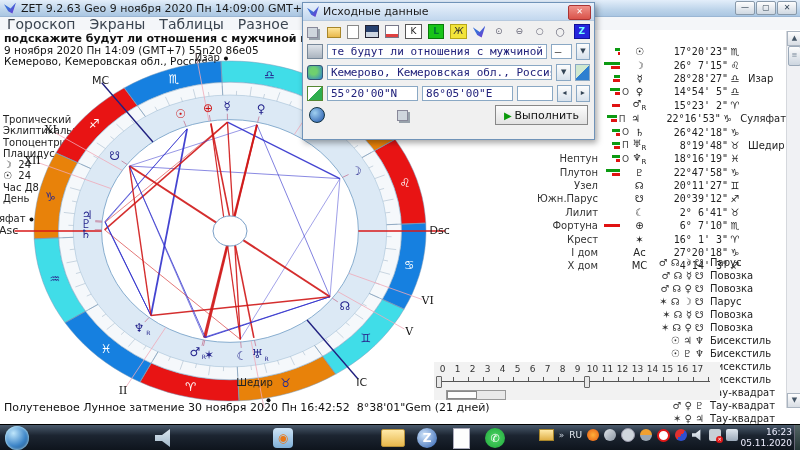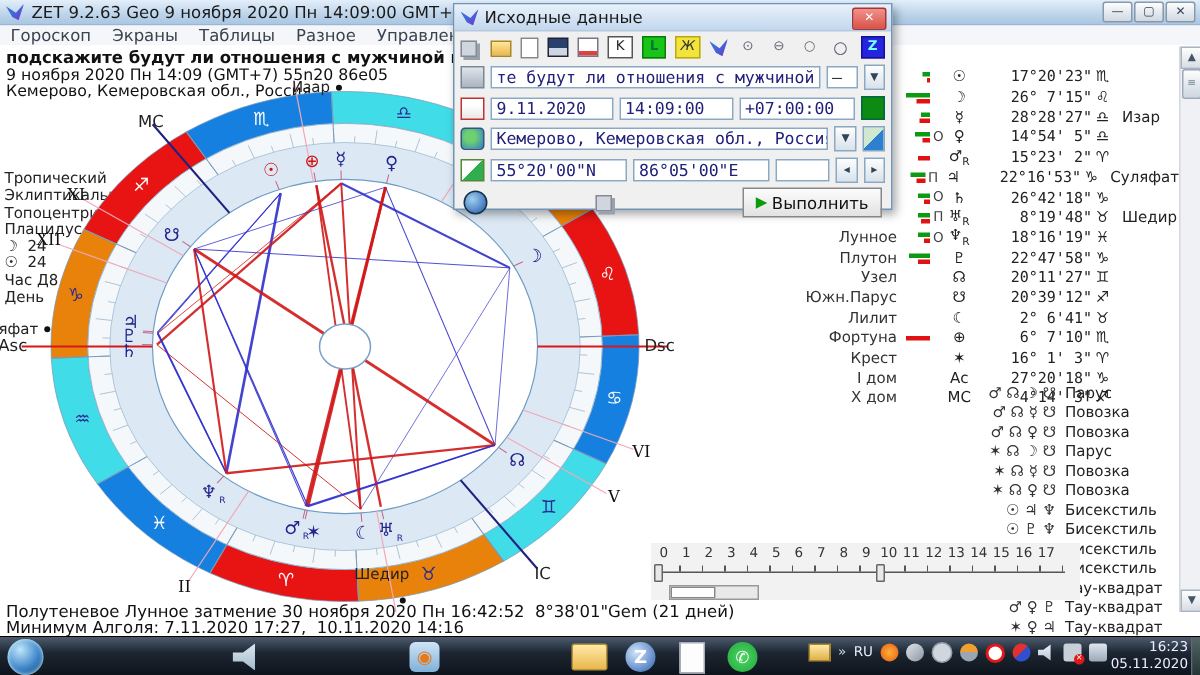--- a/index.html
+++ b/index.html
@@ -3,21 +3,21 @@
 <meta charset="utf-8">
 <style>
   html,body{margin:0;padding:0;}
   body{font-family:"DejaVu Sans",sans-serif;background:#888;}
   .screen{position:relative;width:800px;height:450px;background:#fff;overflow:hidden;font-family:"DejaVu Sans",sans-serif;}
   
   .titlebar{position:absolute;left:0;top:0;width:800px;height:16px;background:linear-gradient(#e3eefa,#bdd4ea 60%,#aac6e2);border-bottom:1px solid #9ab6d4;display:flex;align-items:center;font-size:11px;color:#1a1a1a;}
   .app-icon{width:12px;height:11px;margin:0 5px 0 4px;background:linear-gradient(135deg,#3a6fd8 40%,#7a2fd0);clip-path:polygon(0 15%,55% 55%,100% 0,70% 100%,35% 80%);}
   .win-btns{position:absolute;right:3px;top:1px;display:flex;gap:1px;}
   .win-btn{width:18px;height:12px;background:linear-gradient(#fdfdfd,#cfd8e2);border:1px solid #8899aa;border-radius:2px;font-size:8px;line-height:11px;text-align:center;color:#345;}
-  .menubar{position:absolute;left:0;top:17px;width:800px;height:13px;background:#f4f6f9;font-size:11px;color:#3a4450;display:flex;align-items:flex-end;}
+  .menubar{position:absolute;left:0;top:17px;width:800px;height:13px;background:#f4f6f9;font-size:14px;color:#3a4450;display:flex;align-items:center;}
   .menubar span{padding:0 7px;}
   
   .chart-q{position:absolute;left:4px;top:32px;font-size:11px;font-weight:bold;color:#111;}
   .chart-l2{position:absolute;left:4px;top:44px;font-size:10.5px;color:#111;}
   .chart-l3{position:absolute;left:4px;top:55px;font-size:10.5px;color:#111;}
   .left-info{position:absolute;left:3px;top:68px;font-size:10px;color:#222;line-height:11.3px;white-space:pre;margin-top:46px;}
   
   #wheel{position:absolute;left:0;top:28px;}
   
   .planet-panel{position:absolute;left:528px;top:45px;width:258px;}
@@ -432,21 +432,21 @@
           <div class="bg" style="width: 8px;"></div>
           <div class="br" style="width: 6px;"></div>
         </span>
         <span class="ppre">П</span>
         <span class="pglyph">♅<sub>R</sub></span>
         <span class="pcoord"> 8°19'48"</span>
         <span class="psign">♉</span>
         <span class="pstar">Шедир</span>
       </div>
       <div class="prow">
-        <span class="pname">Лунное</span>
+        <span class="pname">Нептун</span>
         <span class="pbars">
           <div class="bg" style="width: 8px;"></div>
           <div class="br" style="width: 4px;"></div>
         </span>
         <span class="ppre">O</span>
         <span class="pglyph">♆<sub>R</sub></span>
         <span class="pcoord">18°16'19"</span>
         <span class="psign">♓</span>
         <span class="pstar"></span>
       </div>
@@ -614,21 +614,20 @@
       </div>
   </div>
 
   <div class="vscroll">
     <div class="vbtn" style="top:0;">▲</div>
     <div class="vthumb">≡</div>
     <div class="vbtn" style="bottom:0;">▼</div>
   </div>
 
   <div class="status1">Полутеневое Лунное затмение 30 ноября 2020 Пн 16:42:52  8°38'01"Gem (21 дней)</div>
-  <div class="status2">Минимум Алголя: 7.11.2020 17:27,  10.11.2020 14:16</div>
 
   <div class="dialog">
     <div class="dtitle">
       <div class="app-icon"></div>
       <span>Исходные данные</span>
     </div>
     <div class="dclose">✕</div>
     <div class="dtoolbar">
       <div class="i-copy"></div>
       <div class="i-open"></div>
@@ -645,27 +644,20 @@
       <div class="dico i-gray" style="font-size:11px;">○</div>
       <div class="dico i-z" style="margin-left:auto;">Z</div>
     </div>
     <div class="drow">
       <div class="rowico ri-event"></div>
       <div class="dfield" style="width:226px;">те будут ли отношения с мужчиной в 2021?</div>
       <div class="dfield" style="width:14px;color:#333;">—</div>
       <div class="dcombo-arrow">▼</div>
     </div>
     <div class="drow">
-      <div class="rowico ri-date"></div>
-      <div class="dfield" style="width:76px;">9.11.2020</div>
-      <div class="dfield" style="width:70px;">14:09:00</div>
-      <div class="dfield" style="width:72px;">+07:00:00</div>
-      <div class="dgreenbtn"></div>
-    </div>
-    <div class="drow">
       <div class="rowico ri-place"></div>
       <div class="dfield" style="width:220px;">Кемерово, Кемеровская обл., Россия</div>
       <div class="dcombo-arrow">▼</div>
       <div class="dsmallbtn" style="background:linear-gradient(135deg,#cfe8cf 50%,#2d7fd0 50%);"></div>
     </div>
     <div class="drow">
       <div class="rowico ri-coord"></div>
       <div class="dfield" style="width:88px;">55°20'00"N</div>
       <div class="dfield" style="width:88px;">86°05'00"E</div>
       <div class="dfield" style="width:30px;"></div>

